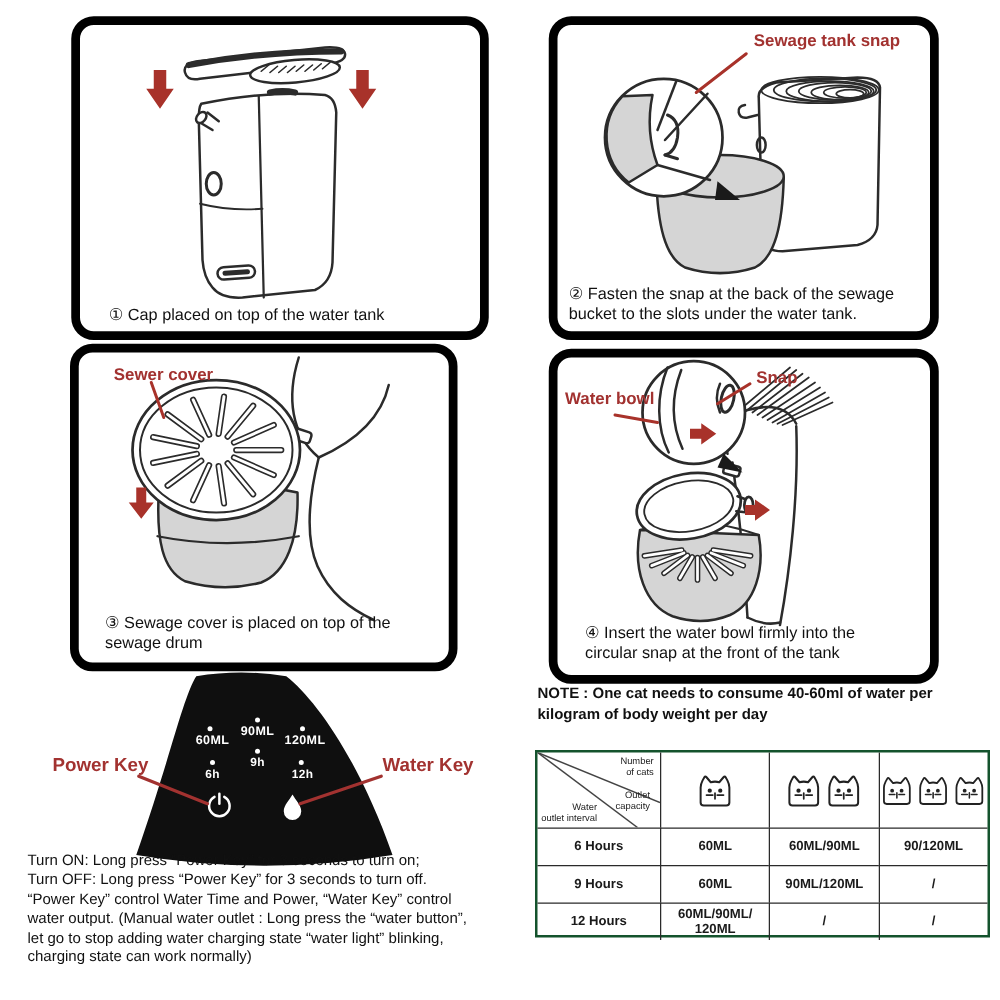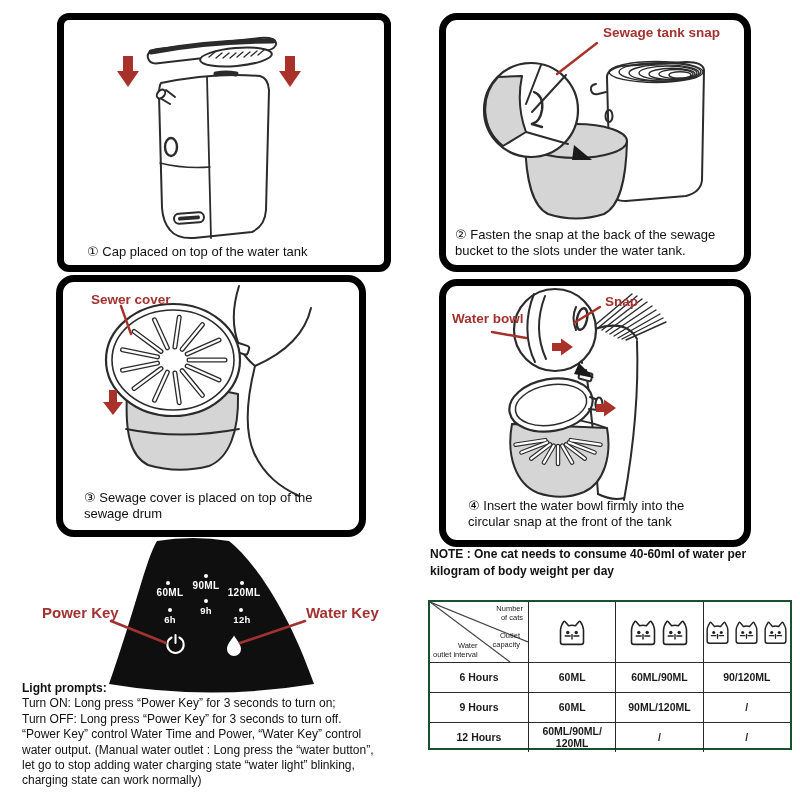--- a/index.html
+++ b/index.html
@@ -27,21 +27,21 @@
   .corner-top{position:absolute;top:3px;right:5px;text-align:right;font-size:7.5px;line-height:8.5px;font-weight:400;color:#222;}
   .corner-mid{position:absolute;top:30px;right:8px;text-align:right;font-size:7.5px;line-height:8.5px;font-weight:400;color:#222;}
   .corner-bottom{position:absolute;bottom:3px;left:3px;font-size:7.5px;line-height:8.5px;font-weight:400;color:#222;text-align:right;}
   .cats{gap:2px;}
 </style>
 </head>
 <body>
 
 <div id="page">
 
-  <div class="panel" style="left:57px;top:13px;width:320px;height:245px;border-radius:12px;">
+  <div class="panel" style="left:57px;top:13px;width:320px;height:245px;">
     <svg width="320" height="245" viewBox="0 0 320 245">
       <g stroke="#2b2b2b" stroke-width="2" fill="none" stroke-linecap="round" stroke-linejoin="round">
 
         <path d="M84,38 Q82,31 94,29 L196,18 Q211,17 212,23 Q213,29 200,31 L96,43 Q86,45 84,38 Z" fill="#fff"></path>
         <path d="M87,32 Q145,21 209,21" stroke-width="5"></path>
         <ellipse cx="172" cy="37" rx="36" ry="9" fill="#fff" transform="rotate(-5 172 37)"></ellipse>
         <g stroke-width="1.3">
           <path d="M145,37 l6,-5"></path>
             <path d="M152,38 l6,-5"></path>
             <path d="M159,38 l6,-5"></path>
@@ -264,21 +264,20 @@
   </svg>
 
   <svg style="position:absolute;left:40px;top:598px;" width="330" height="52" viewBox="40 598 330 52">
     <line x1="111" y1="621" x2="166" y2="643" stroke="#a23230" stroke-width="2.6" stroke-linecap="round"></line>
     <line x1="240" y1="643" x2="305" y2="621" stroke="#a23230" stroke-width="2.6" stroke-linecap="round"></line>
   </svg>
   <div class="key-label" style="left:42px;top:604px;">Power Key</div>
   <div class="key-label" style="left:306px;top:604px;">Water Key</div>
 
   <div id="light-prompts">
-    <div class="lp-title">Light prompts:</div>
     <div class="pre">Turn ON: Long press “Power Key” for 3 seconds to turn on;
 Turn OFF: Long press “Power Key” for 3 seconds to turn off.
 “Power Key” control Water Time and Power, “Water Key” control
 water output. (Manual water outlet : Long press the “water button”,
 let go to stop adding water charging state “water light” blinking,
 charging state can work normally)</div>
   </div>
 
   <div id="note-text" class="pre">NOTE : One cat needs to consume 40-60ml of water per
 kilogram of body weight per day</div>

